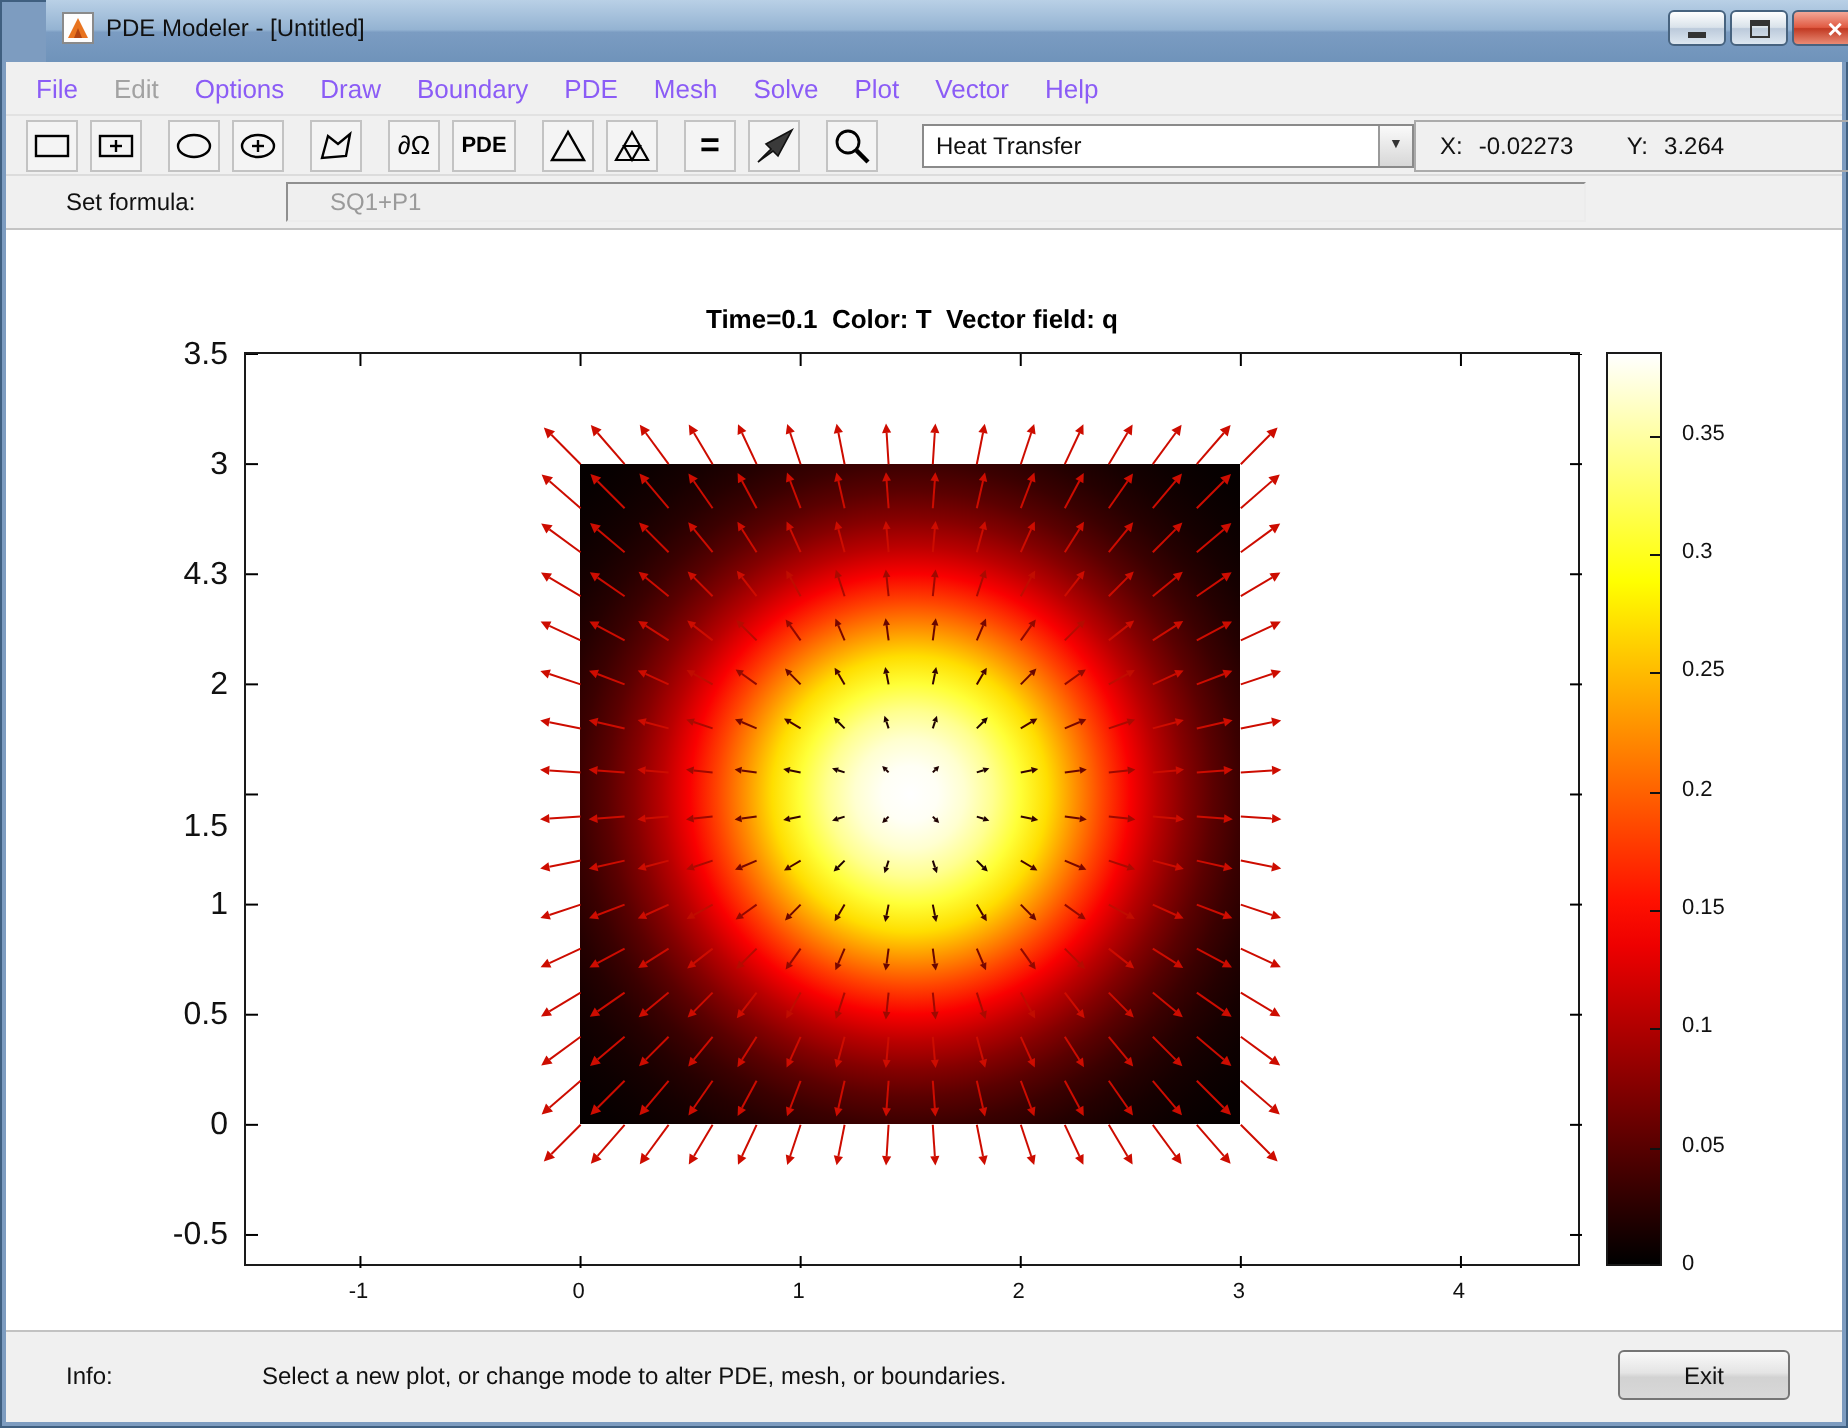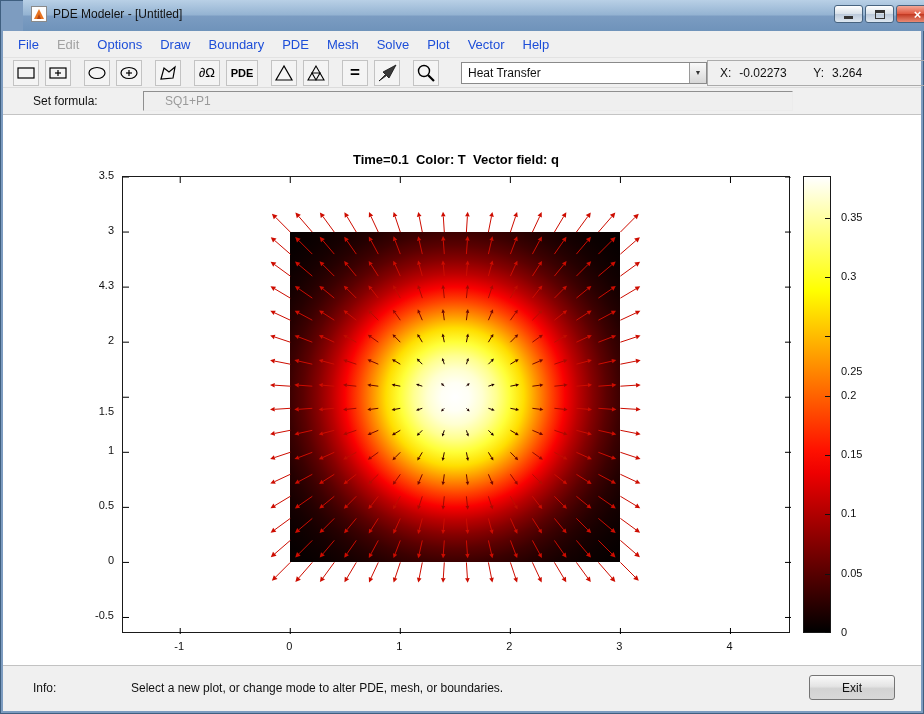--- a/index.html
+++ b/index.html
@@ -20,21 +20,21 @@
     display: inline-flex; align-items: center; justify-content: center; cursor: default; }
   .wbtn.close { width: 43px; background: linear-gradient(#f3a797,#e05a42 48%,#c23a23 52%,#e98a74);
     color: #fff; font-weight: bold; font-size: 13px; line-height: 13px; }
   .glyph-min { width: 9px; height: 3px; background: #333; margin-top: 7px; }
   .glyph-max { width: 10px; height: 9px; border: 1px solid #333; border-top-width: 3px; }
 
   
   .client { position: absolute; left: 3px; top: 31px; width: 918px; height: 680px; background: #f0f0f0; }
 
   .menubar { height: 26px; display: flex; align-items: center; padding-left: 6px; background: #f0f0f0; }
-  .menu-item { font-size: 13px; color: #1d4ed8; padding: 4px 9px; }
+  .menu-item { font-size: 13px; color: #8b5cf6; padding: 4px 9px; }
   .menu-item.disabled { color: #a2a2a2; }
 
   .toolbar { height: 30px; display: flex; align-items: center; padding-left: 10px;
              background: #f0f0f0; border-top: 1px solid #e2e2e2; }
   .tbtn { width: 26px; height: 26px; margin-right: 6px; border: 1px solid #c3c3c3; background: #f4f4f4;
           display: inline-flex; align-items: center; justify-content: center; flex: none; }
   .tbtn.grp { margin-left: 7px; }
   .tbtn svg { width: 22px; height: 22px; }
   .tbtn.txt { font-size: 13px; color: #000; }
   .tbtn.pde { width: 32px; font-size: 11px; font-weight: bold; }
@@ -59,21 +59,21 @@
                    border-color: #8f8f8f #ececec #ececec #8f8f8f; padding-left: 21px; }
 
   
   .figure { position: relative; height: 550px; background: #ffffff; overflow: hidden; }
   .plot-title { position: absolute; text-align: center; font-size: 13px; font-weight: bold;
                 color: #000; white-space: pre; }
   .axes { position: absolute; border: 1px solid #1a1a1a; background: #fff; }
   .heat-square { position: absolute; }
   #quiver { position: absolute; left: 0; top: 0; }
   .xtick { position: absolute; font-size: 11px; color: #111; transform: translateX(-50%); }
-  .ytick { position: absolute; font-size: 11px; color: #111; width: 52px; text-align: right; }
+  .ytick { position: absolute; font-size: 16px; color: #111; width: 52px; text-align: right; }
   .colorbar { position: absolute; border: 1px solid #1a1a1a; }
   .cbtick { position: absolute; font-size: 11px; color: #111; }
   .cbdash { position: absolute; width: 5px; height: 1px; background: #111; }
 
   
   .statusbar { position: relative; height: 46px; background: #f0f0f0; border-top: 1px solid #c2c2c2; }
   .info-label { position: absolute; left: 30px; top: 15px; font-size: 12px; color: #111; }
   .info-message { position: absolute; left: 128px; top: 15px; font-size: 12px; color: #111; }
   .btn-exit { position: absolute; right: 26px; top: 9px; width: 86px; height: 25px; font-size: 12px;
               font-family: "Liberation Sans", sans-serif; color: #111; border: 1px solid #757575;
@@ -764,21 +764,21 @@
         <div class="cbtick" style="left: 838px; top: 511px;">0</div>
         <div class="cbdash" style="left: 822px; top: 517px;"></div>
         <div class="cbtick" style="left: 838px; top: 451.649px;">0.05</div>
         <div class="cbdash" style="left: 822px; top: 458.649px;"></div>
         <div class="cbtick" style="left: 838px; top: 392.299px;">0.1</div>
         <div class="cbdash" style="left: 822px; top: 399.299px;"></div>
         <div class="cbtick" style="left: 838px; top: 332.948px;">0.15</div>
         <div class="cbdash" style="left: 822px; top: 339.948px;"></div>
         <div class="cbtick" style="left: 838px; top: 273.597px;">0.2</div>
         <div class="cbdash" style="left: 822px; top: 280.597px;"></div>
-        <div class="cbtick" style="left: 838px; top: 214.247px; margin-top: 36px;">0.25</div>
+        <div class="cbtick" style="left: 838px; top: 214.247px;">0.25</div>
         <div class="cbdash" style="left: 822px; top: 221.247px;"></div>
         <div class="cbtick" style="left: 838px; top: 154.896px;">0.3</div>
         <div class="cbdash" style="left: 822px; top: 161.896px;"></div>
         <div class="cbtick" style="left: 838px; top: 95.5455px;">0.35</div>
         <div class="cbdash" style="left: 822px; top: 102.545px;"></div>
       </div>
 
     <div class="statusbar">
       <span class="info-label">Info:</span>
       <span class="info-message">Select a new plot, or change mode to alter PDE, mesh, or boundaries.</span>

